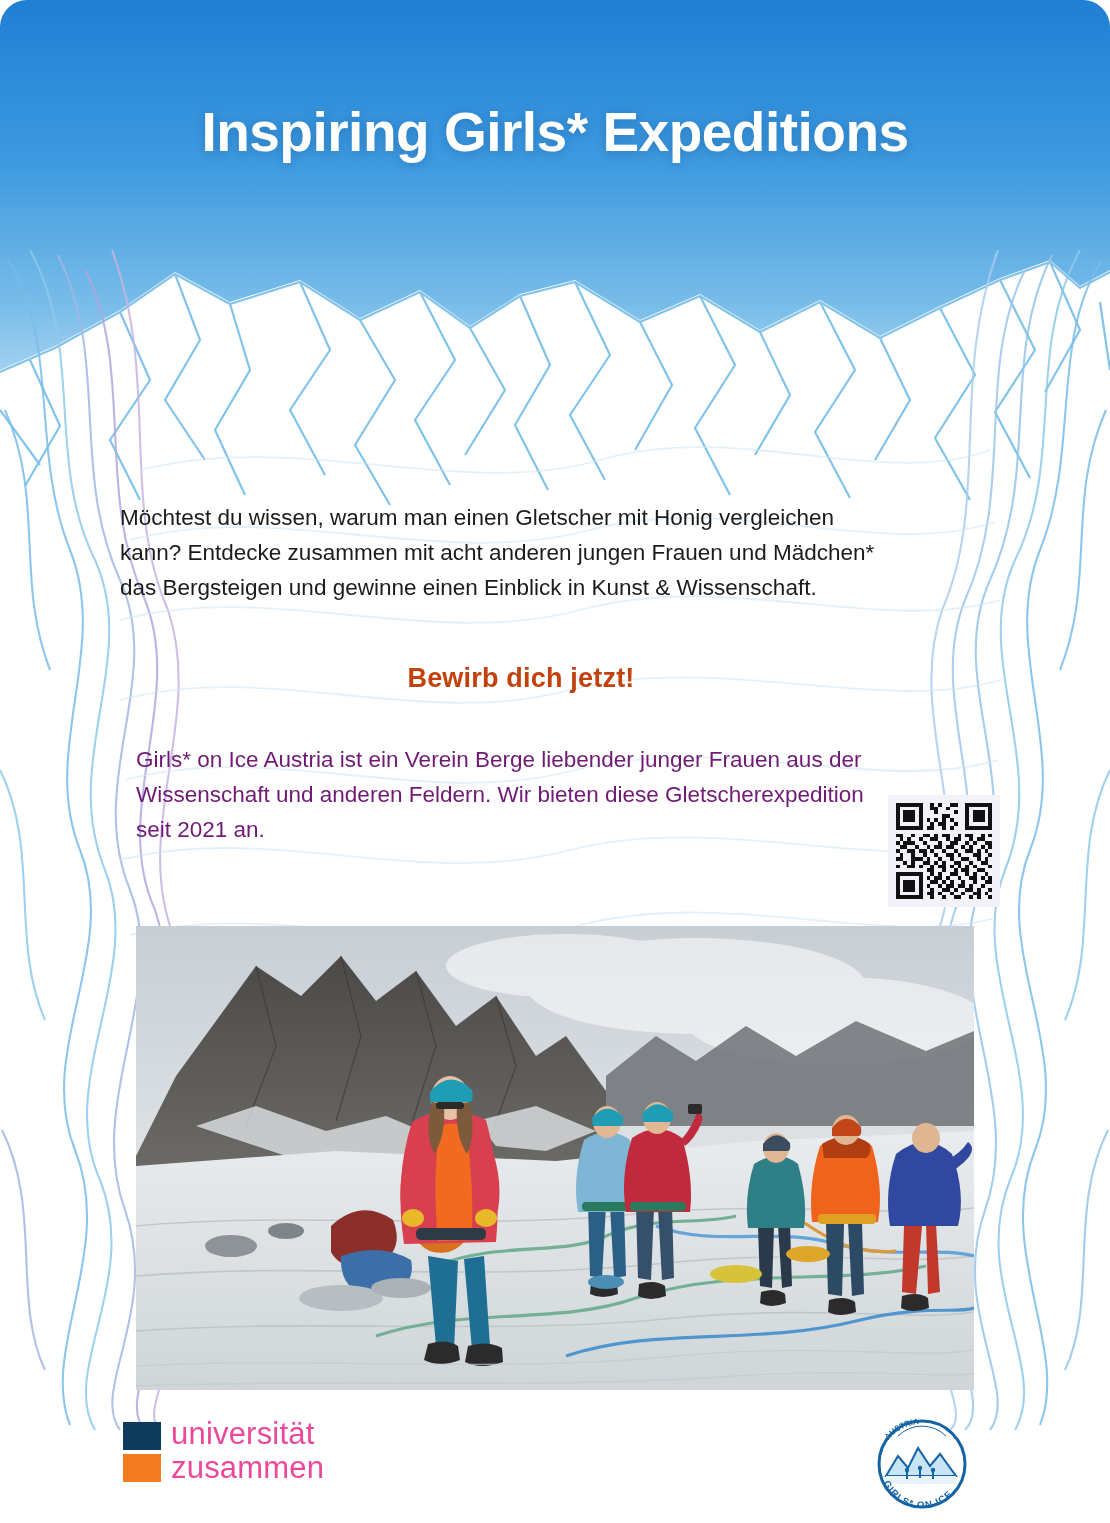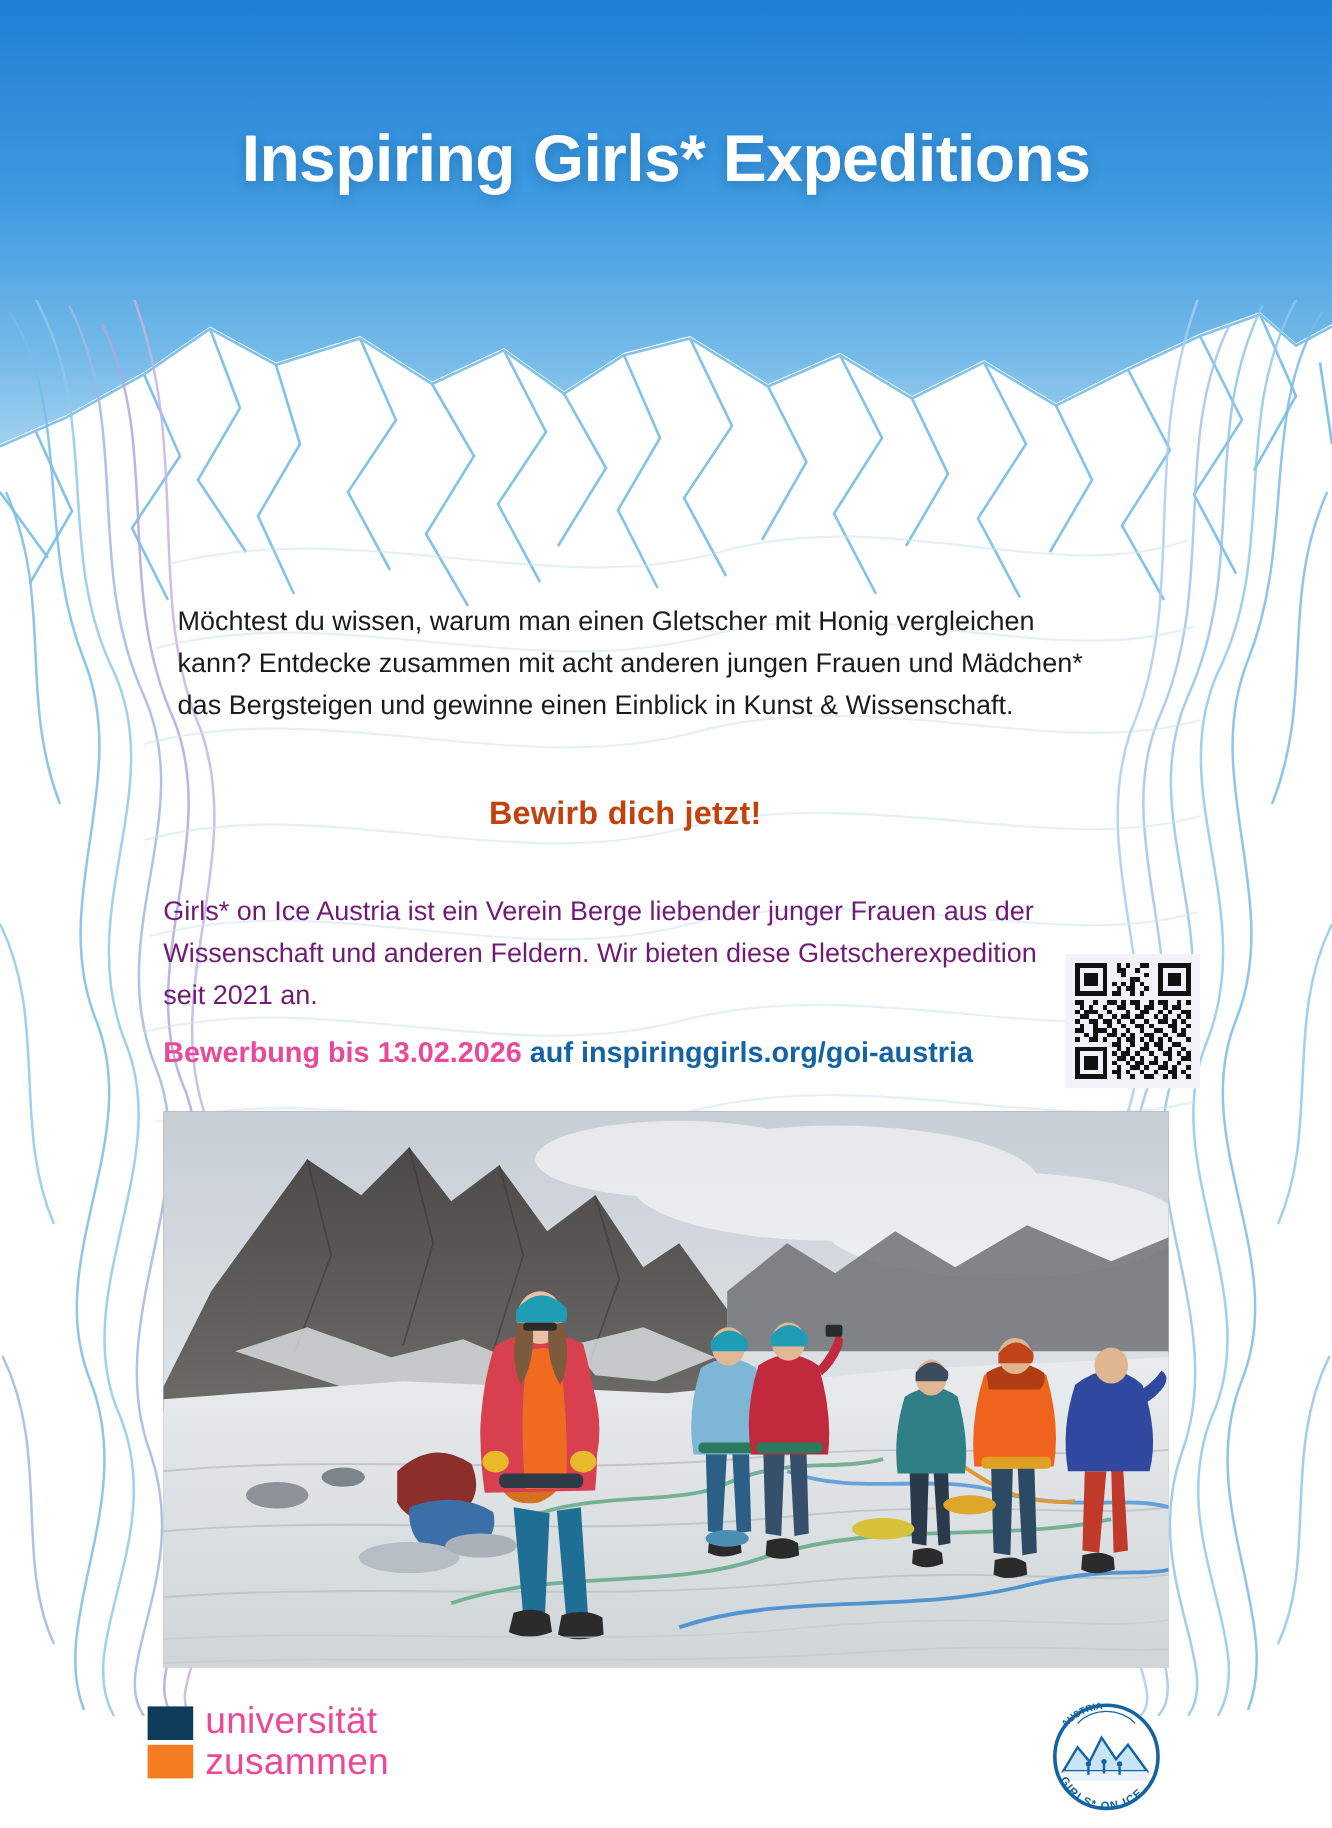--- a/index.html
+++ b/index.html
@@ -13,20 +13,21 @@
     background: #ffffff;
     overflow: hidden;
   }
 
   .poster {
     position: relative;
     width: 1110px;
     height: 1523px;
     overflow: hidden;
     background: #ffffff;
+    border-radius: 27px;
   }
 
   
   .sky {
     position: absolute;
     left: 0; top: 0;
     width: 1110px;
     height: 470px;
     background: linear-gradient(180deg, #1f7fd4 0%, #3e9ae0 35%, #79bde9 65%, #bcdef3 88%, #ffffff 100%);
   }
@@ -69,21 +70,21 @@
     left: 120px;
     top: 430px;
     width: 880px;
     height: 520px;
     opacity: 0.55;
   }
 
   
   .body-text {
     position: absolute;
-    left: 148px;
+    left: 120px;
     top: 500px;
     width: 770px;
     font-size: 22.5px;
     line-height: 35px;
     color: #1b1b1b;
   }
 
   .cta {
     position: absolute;
     left: 136px;
@@ -261,24 +262,20 @@
       </g>
     </svg>
   </div>
 
   <div class="body-text">Möchtest du wissen, warum man einen Gletscher mit Honig vergleichen kann? Entdecke zusammen mit acht anderen jungen Frauen und Mädchen* das Bergsteigen und gewinne einen Einblick in Kunst &amp; Wissenschaft.</div>
 
   <div class="cta">Bewirb dich jetzt!</div>
 
   <div class="body-text2">Girls* on Ice Austria ist ein Verein Berge liebender junger Frauen aus der Wissenschaft und anderen Feldern. Wir bieten diese Gletscherexpedition seit 2021 an.</div>
 
-  <div class="deadline">
-    <span class="pink">Bewerbung bis 13.02.2026</span>
-    <span class="blue">auf inspiringgirls.org/goi-austria</span>
-  </div>
 
   <div class="qr-box">
     <svg width="112" height="112" viewBox="0 0 29 29" xmlns="http://www.w3.org/2000/svg" shape-rendering="crispEdges">
       <rect width="29" height="29" fill="#f3f2f8"></rect>
       <g fill="#111111">
 
         <rect x="2" y="2" width="7" height="1"></rect>
           <rect x="2" y="8" width="7" height="1"></rect>
         <rect x="2" y="2" width="1" height="7"></rect>
           <rect x="8" y="2" width="1" height="7"></rect>

